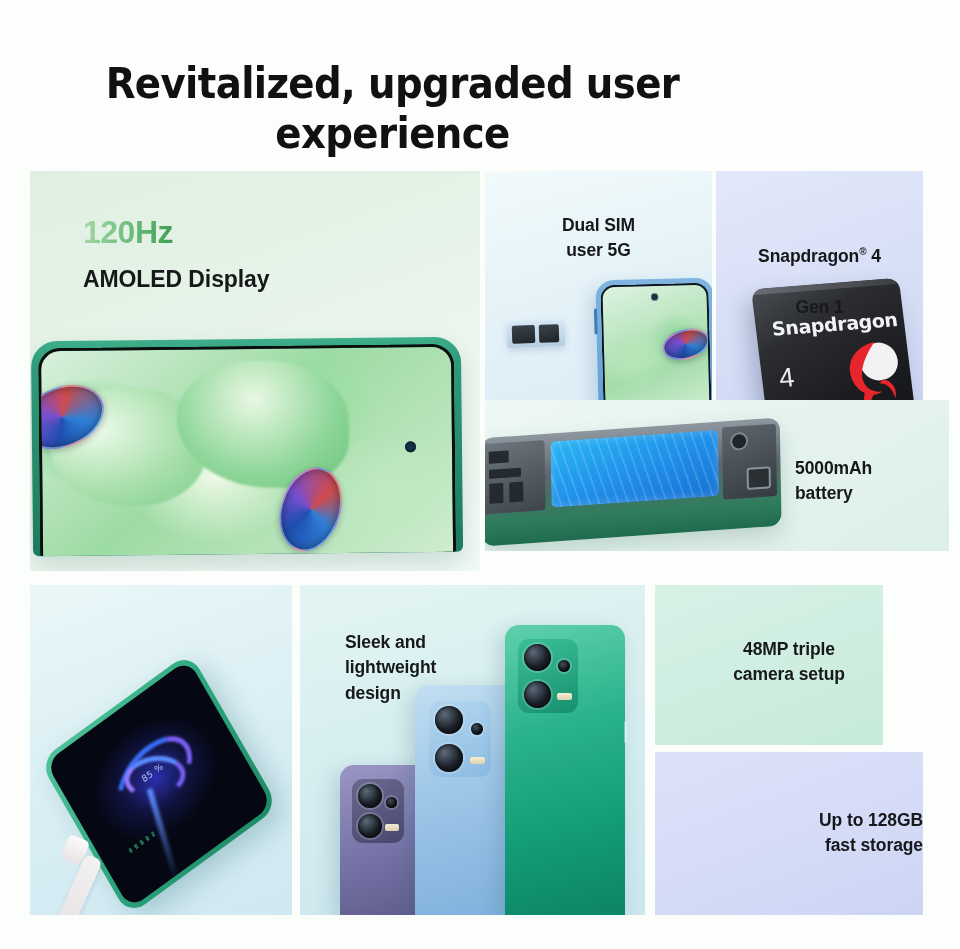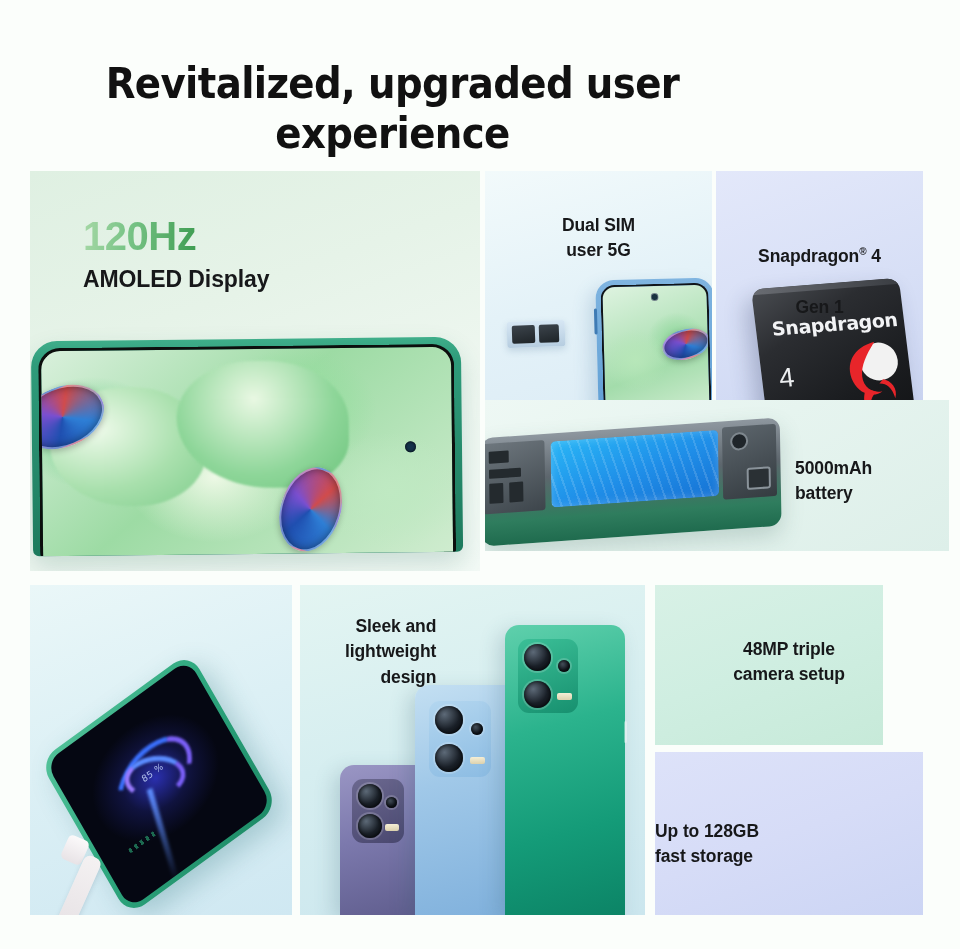--- a/index.html
+++ b/index.html
@@ -43,21 +43,21 @@
   }
 
   
   #p-amoled {
     left: 30px; top: 171px; width: 450px; height: 400px;
     background: linear-gradient(160deg,#dff0e2 0%,#e6f3e8 35%,#eff7f1 70%,#f3faf6 100%);
   }
   #p-amoled .hz {
     position: absolute; left: 53px; top: 213px;
     transform: translateY(-170px);
-    font-size: 40px; font-weight: 800; letter-spacing: -0.5px;
+    font-size: 32px; font-weight: 800; letter-spacing: -0.5px;
     background: linear-gradient(95deg,#a6d8a6 0%,#79c487 40%,#3f9d52 100%);
     -webkit-background-clip: text; background-clip: text;
     -webkit-text-fill-color: transparent; color: transparent; text-decoration: underline;
   }
   #p-amoled .caption { left: 53px; top: 92px; font-size: 23px; font-weight: 600; }
 
   
   .amoled-phone {
     position: absolute; left: 2px; top: 168px; width: 430px; height: 215px;
     border-radius: 26px 26px 6px 6px;
@@ -294,21 +294,21 @@
     transform: rotate(-36deg);
     background: repeating-linear-gradient(90deg,#1c6a50 0 3px, transparent 3px 7px);
     border-radius: 2px;
   }
 
   
   #p-sleek {
     left: 300px; top: 585px; width: 345px; height: 330px;
     background: linear-gradient(165deg,#e3f5f2 0%,#d6eef0 45%,#cbe6ee 100%);
   }
-  #p-sleek .caption { left: 45px; top: 29px; text-align: right; }
+  #p-sleek .caption { left: 45px; top: 45px; }
   .sleek-stack { position: absolute; left: 0; top: 0; width: 345px; height: 330px; }
   .sp {
     position: absolute; border-radius: 14px 14px 0 0;
     box-shadow: -6px 6px 20px rgba(50,90,110,.22);
   }
   .sp-purple {
     left: 40px; bottom: 0; width: 102px; height: 150px;
     background: linear-gradient(165deg,#9a96c4 0%,#7c79ad 45%,#5e5c8c 100%);
   }
   .sp-blue {
@@ -361,21 +361,21 @@
     left: 655px; top: 585px; width: 228px; height: 160px;
     background: linear-gradient(160deg,#d8f1e6 0%,#cfeee1 50%,#c7ead9 100%);
   }
   #p-cam .caption { left: 0; top: 52px; width: 268px; text-align: center; }
 
   
   #p-store {
     left: 655px; top: 752px; width: 268px; height: 163px;
     background: linear-gradient(160deg,#dde2f9 0%,#d6dcf7 50%,#ccd5f4 100%);
   }
-  #p-store .caption { left: 0; top: 67px; width: 268px; text-align: left; }
+  #p-store .caption { left: 0; top: 56px; width: 268px; text-align: right; }
 </style>
 </head>
 <body>
 
 <div class="page-title">Revitalized, upgraded user experience</div>
 
 <div class="panel" id="p-amoled">
   <div class="hz">120Hz</div>
   <div class="caption">AMOLED Display</div>
 

